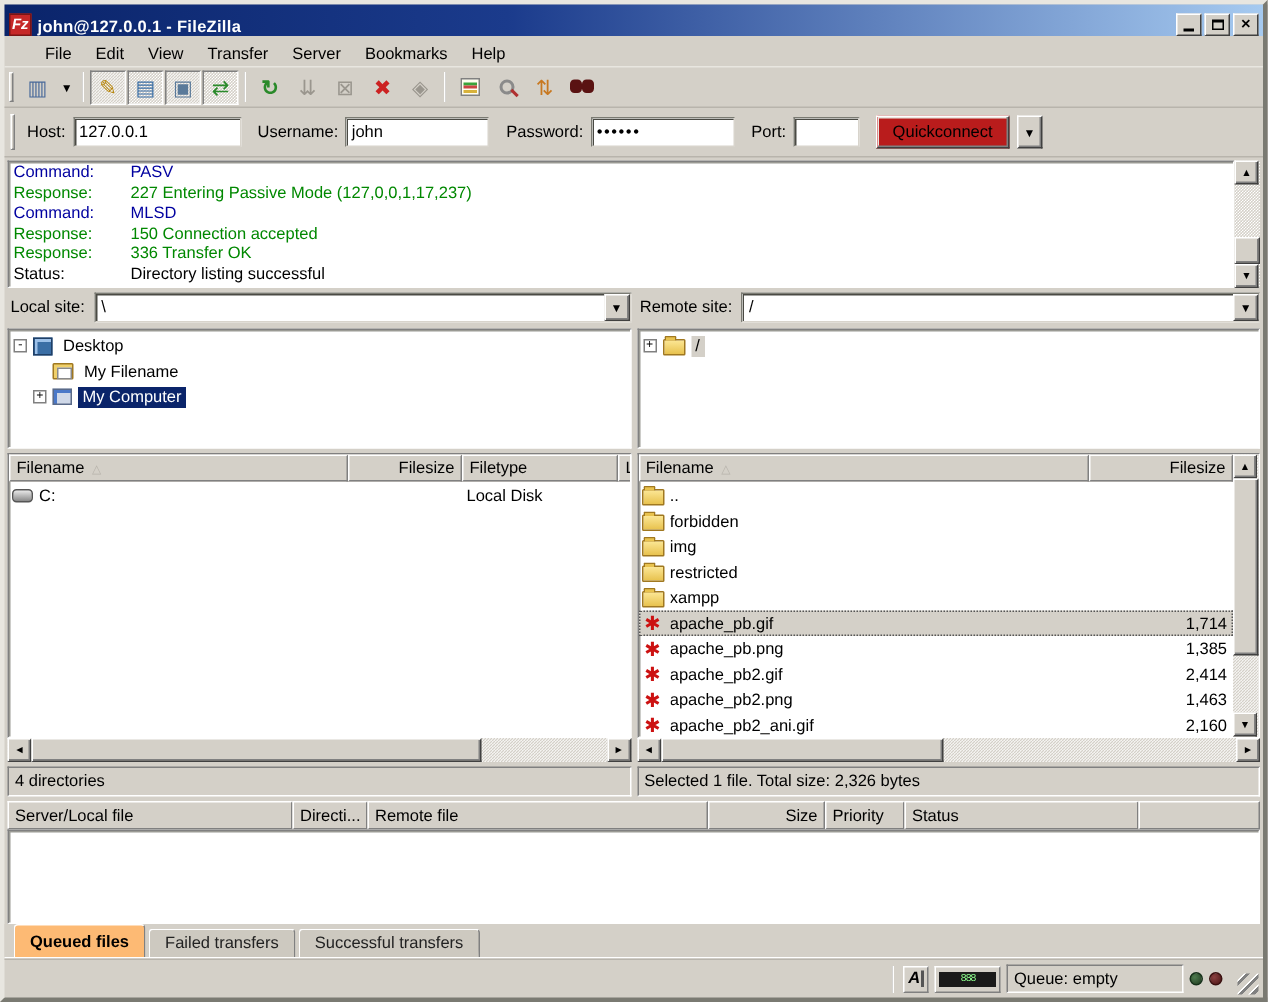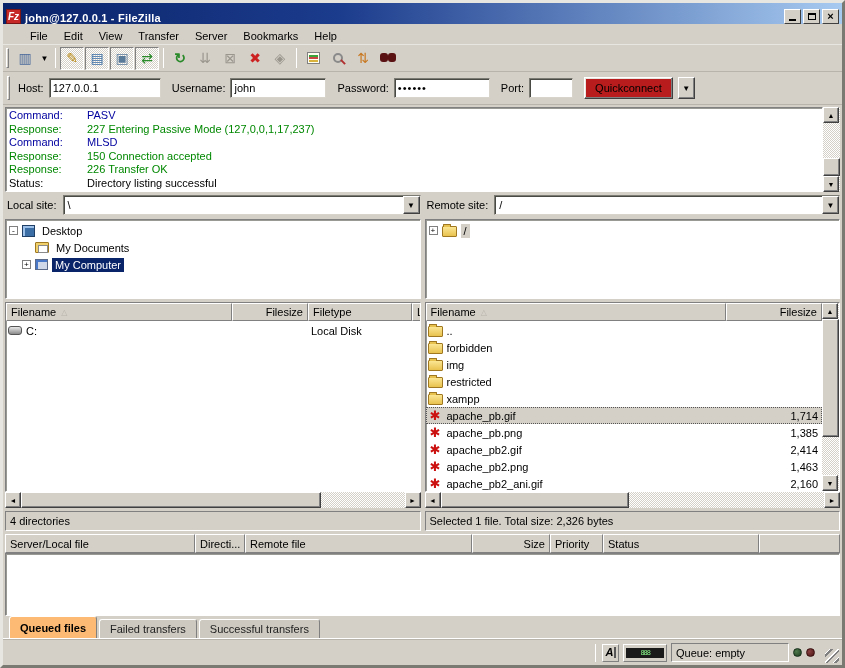--- a/index.html
+++ b/index.html
@@ -257,21 +257,21 @@
       <div class="logline t-cmd">
           <span class="loglabel">Command:</span>
           <span>MLSD</span>
         </div>
       <div class="logline t-resp">
           <span class="loglabel">Response:</span>
           <span>150 Connection accepted</span>
         </div>
       <div class="logline t-resp">
           <span class="loglabel">Response:</span>
-          <span>226 Transfer OK</span>
+          <span>336 Transfer OK</span>
         </div>
       <div class="logline t-stat">
           <span class="loglabel">Status:</span>
           <span>Directory listing successful</span>
         </div>
     </div>
     <div class="vsb">
       <div class="sbtn">▲</div>
       <div class="sbspacer"></div>
       <div class="vthumb" style="height:18px;"></div>
@@ -294,21 +294,21 @@
       <div class="treepane white-panel">
         <div class="titem">
           <span class="pmbox">-</span>
           <span class="ic ic-desktop"></span>
           <span class="tlabel">Desktop</span>
         </div>
         <div class="titem">
           <span class="indent"></span>
             <span class="indent"></span>
           <span class="ic ic-docs"></span>
-          <span class="tlabel">My Documents</span>
+          <span class="tlabel">My Filename</span>
         </div>
         <div class="titem">
           <span class="indent"></span>
           <span class="pmbox">+</span>
           <span class="ic ic-computer"></span>
           <span class="tlabel sel-active">My Computer</span>
         </div>
       </div>
       <div class="listblock">
         <div class="listmain">

